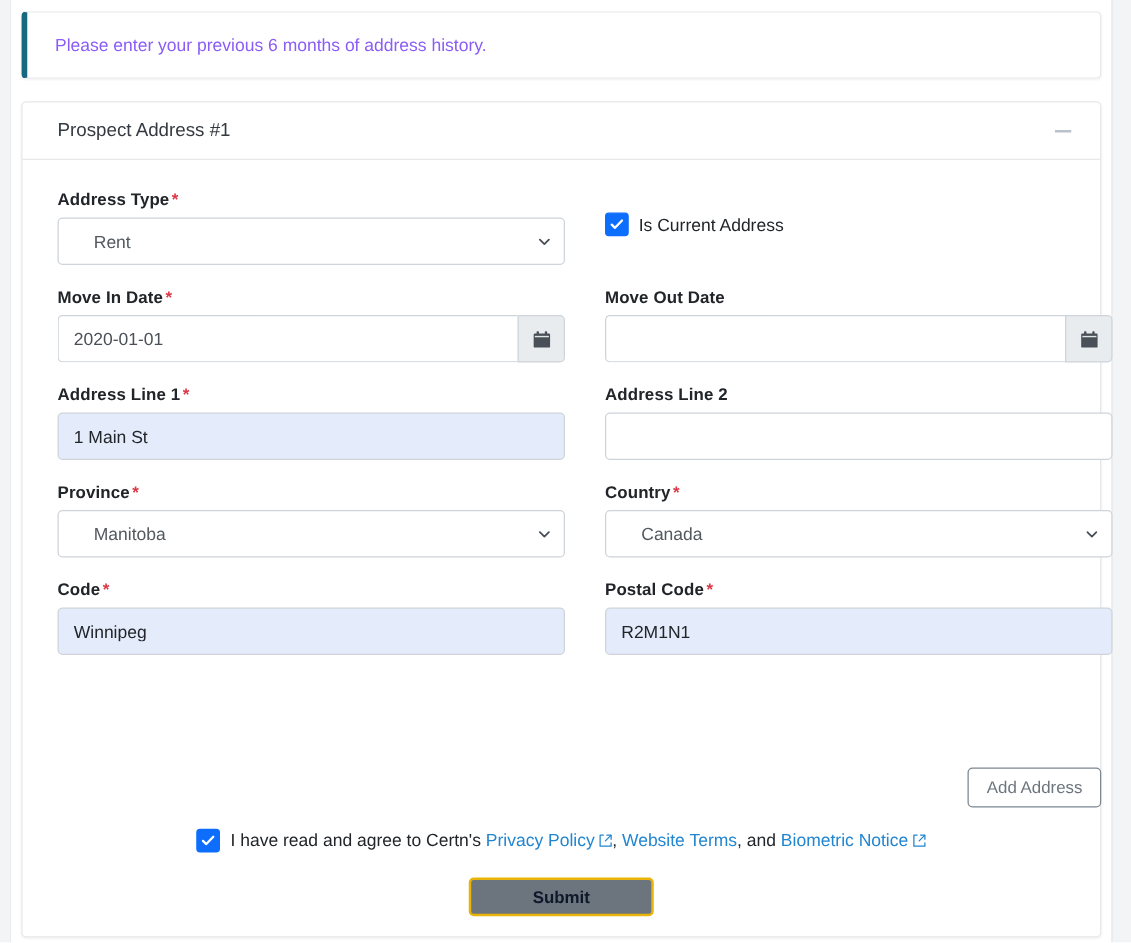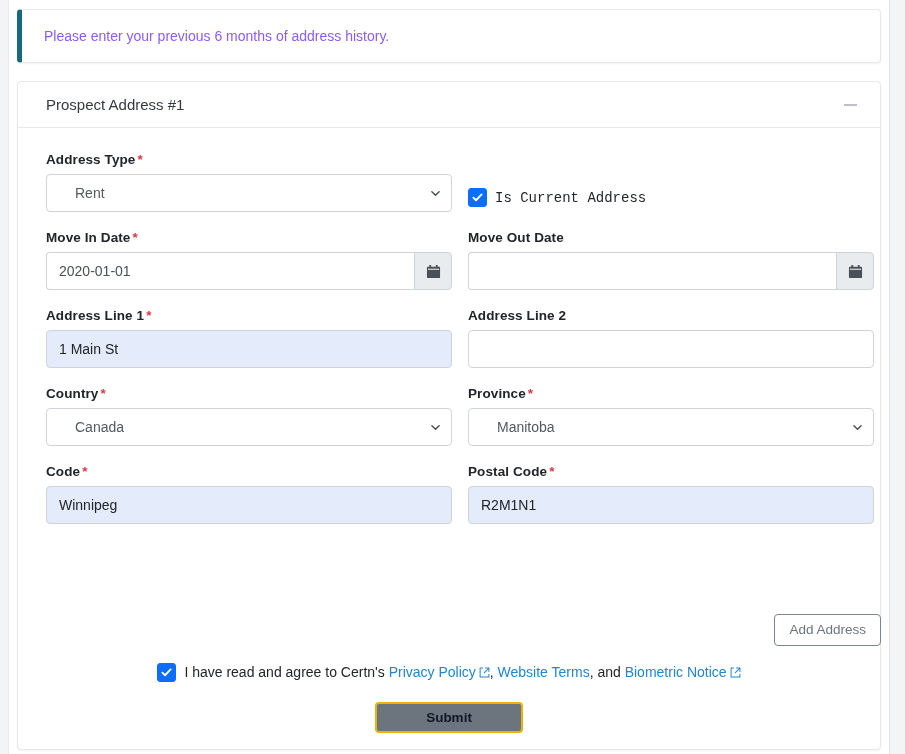--- a/index.html
+++ b/index.html
@@ -102,32 +102,30 @@
     height: 2px;
     background: #b9c2cc;
   }
   .card-body {
     padding: 24px 28px 0 28px;
   }
 
   
   .row {
     display: flex;
-    gap: 16px;
+    gap: 32px;
     margin-bottom: 18px;
   }
   .col {
     width: 406px;
     flex: 0 0 406px;
   }
   .col.with-check {
     display: flex;
-    align-items: flex-end;
     padding-bottom: 5px;
-    font-family: Liberation Mono, monospace;
   }
 
   label.field-label {
     display: block;
     font-size: 13.5px;
     font-weight: bold;
     color: #212529;
     margin-bottom: 7px;
     letter-spacing: 0.1px;
   }
@@ -391,37 +389,37 @@
           <label class="field-label">
             <span>Address Line 2</span><span class="req"></span>
           </label>
           <input class="ctrl" type="text" value="" style="">
         </div>
       </div>
 
       <div class="row">
         <div class="col">
           <label class="field-label">
-            <span>Country</span><span class="req">*</span>
+            <span>Province</span><span class="req">*</span>
           </label>
           <div class="select-wrap">
-            <input class="ctrl select" type="text" readonly="" value="Canada" style="">
+            <input class="ctrl select" type="text" readonly="" value="Manitoba" style="">
             <span class="chevron">
               <svg width="9" height="9" viewBox="0 0 10 10">
                   <path d="M1 3 L5 7 L9 3" stroke="#495057" stroke-width="1.6" fill="none" stroke-linecap="round" stroke-linejoin="round"></path>
                 </svg>
             </span>
           </div>
         </div>
         <div class="col">
           <label class="field-label">
-            <span>Province</span><span class="req">*</span>
+            <span>Country</span><span class="req">*</span>
           </label>
           <div class="select-wrap">
-            <input class="ctrl select" type="text" readonly="" value="Manitoba" style="">
+            <input class="ctrl select" type="text" readonly="" value="Canada" style="">
             <span class="chevron">
               <svg width="9" height="9" viewBox="0 0 10 10">
                   <path d="M1 3 L5 7 L9 3" stroke="#495057" stroke-width="1.6" fill="none" stroke-linecap="round" stroke-linejoin="round"></path>
                 </svg>
             </span>
           </div>
         </div>
       </div>
 
       <div class="row">

